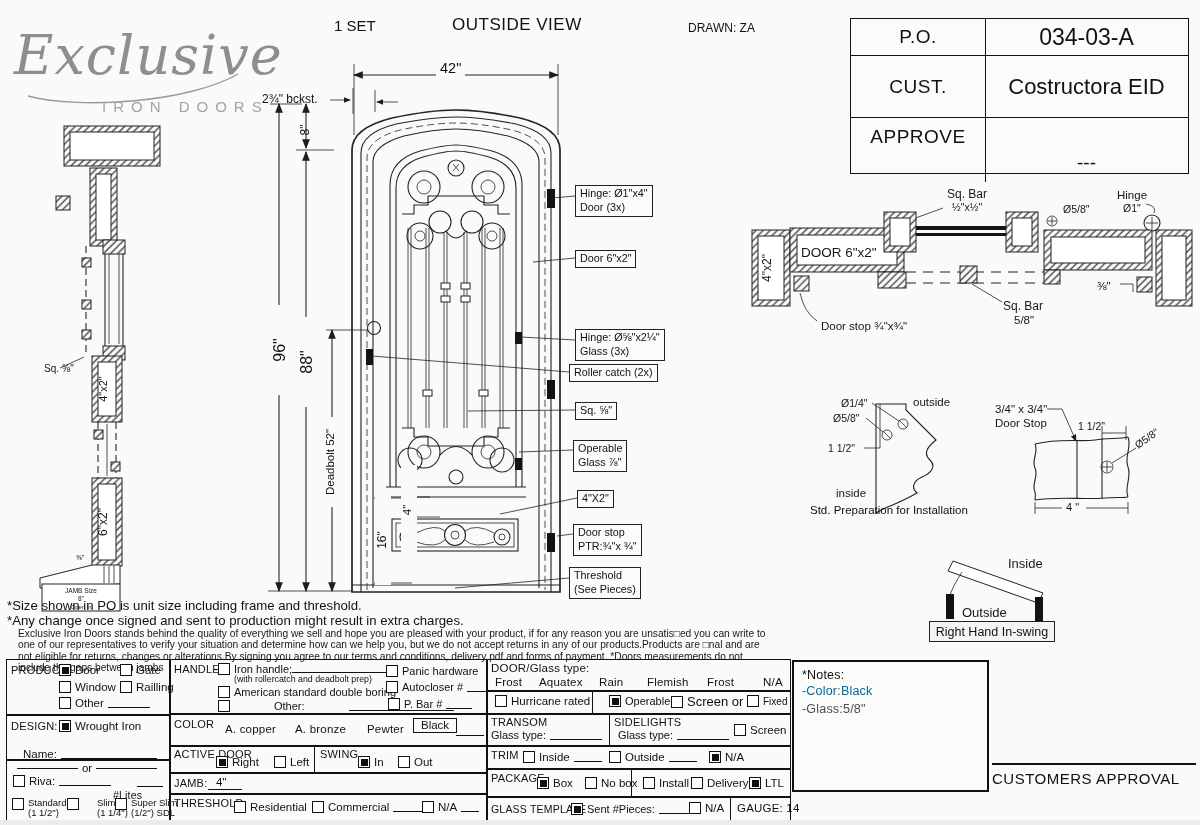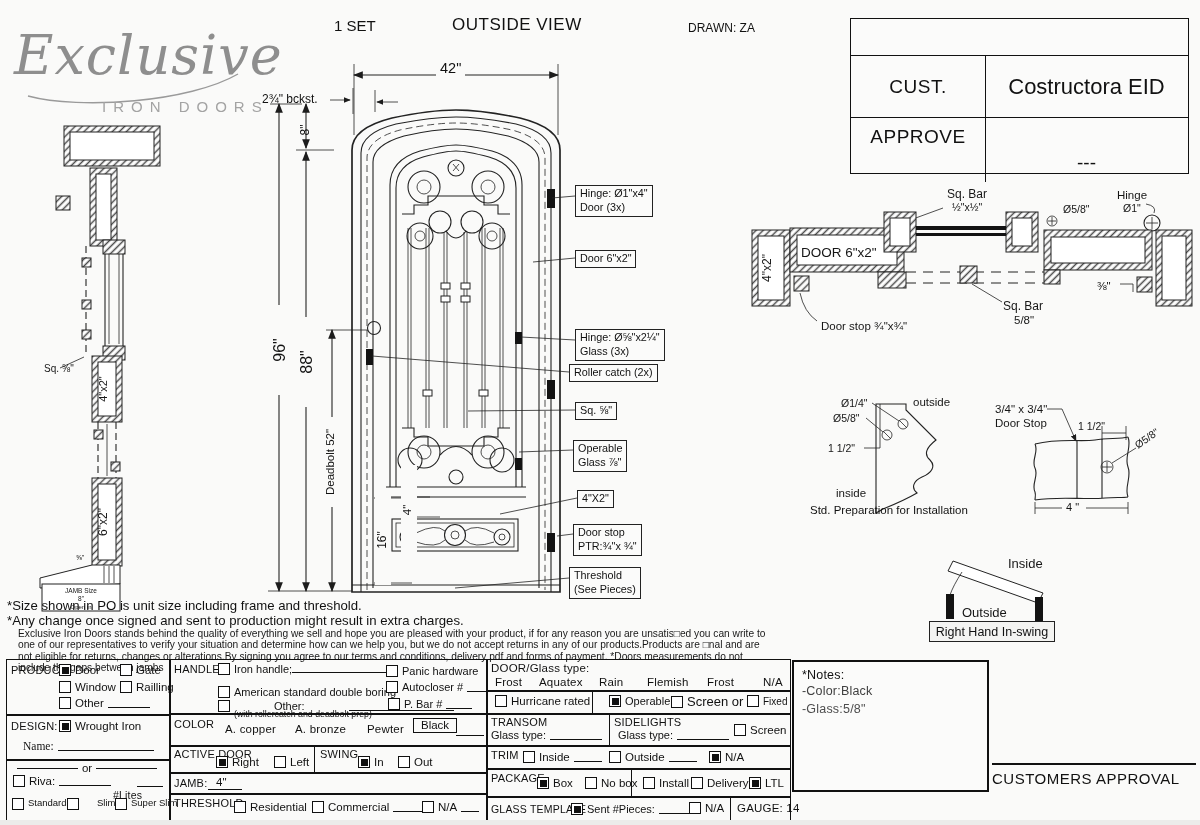--- a/index.html
+++ b/index.html
@@ -18,21 +18,21 @@
   .callout{position:absolute;border:1.4px solid #222;background:#fbfbfa;padding:1px 4px;font-size:10.8px;line-height:1.28;white-space:nowrap;z-index:3;}
   .vdim{position:absolute;width:90px;height:16px;text-align:center;transform:rotate(-90deg);white-space:nowrap;z-index:2;}
   .fbox{position:absolute;border:1.6px solid #111;}
   .opt{position:absolute;display:flex;align-items:center;gap:4px;font-size:11.5px;white-space:nowrap;}
   .cb{width:12px;height:12px;border:1.6px solid #111;position:relative;flex:none;background:#fff;box-sizing:border-box;}
   .cb.checked::after{content:"";position:absolute;inset:1.5px;background:#111;}
   .slabel{position:absolute;font-size:11px;letter-spacing:.2px;white-space:nowrap;}
   .bl{display:inline-block;border-bottom:1.3px solid #111;height:9px;}
   .ublank{position:absolute;border-bottom:1.3px solid #111;height:0;}
   .vline{position:absolute;border-left:1.6px solid #111;top:0;height:100%;}
-  .two{display:flex;flex-direction:column;line-height:1.1;gap:35px;}
+  .two{display:flex;flex-direction:column;line-height:1.1;}
   .selbox{position:absolute;border:1.8px solid #111;padding:0 7px 1px 7px;font-size:11.5px;}
   .itbl{position:absolute;left:850px;top:18px;width:337px;height:154px;border:1.7px solid #111;background:#fbfbfa;}
   .itrow{position:absolute;left:0;width:100%;}
   .itlab{position:absolute;left:0;top:0;width:134px;height:100%;border-right:1.5px solid #111;display:flex;align-items:center;justify-content:center;font-size:19px;letter-spacing:.5px;}
   .itval{position:absolute;left:134px;right:0;top:0;height:100%;display:flex;align-items:center;justify-content:center;font-size:21px;}
   .capbox{position:absolute;border:1.5px solid #222;background:#f4f4f2;display:flex;align-items:center;justify-content:center;font-size:12.5px;}
 </style>
 </head>
 <body>
 
@@ -54,20 +54,24 @@
   <svg class="layer" style="left:0;top:0" width="260" height="120" viewBox="0 0 260 120">
     <path d="M28,96 C80,110 190,102 238,74" fill="none" stroke="#9a9a9a" stroke-width="1.4"></path>
   </svg>
   <div class="abs" style="left:102px;top:98px;font-size:15px;letter-spacing:7px;color:#a3a3a3;">IRON DOORS</div>
 
   <div class="abs" style="left:334px;top:17px;font-size:15px;">1  SET</div>
   <div class="abs" style="left:452px;top:15px;font-size:17px;letter-spacing:.5px;">OUTSIDE VIEW</div>
   <div class="abs" style="left:688px;top:21px;font-size:12px;">DRAWN: ZA</div>
 
   <div class="itbl">
+    <div class="itrow" style="top:0;height:36px;">
+      <div class="itlab">P.O.</div>
+      <div class="itval" style="font-size:23px;">034-03-A</div>
+    </div>
     <div class="itrow" style="top:36px;height:62px;border-top:1.5px solid #111;">
       <div class="itlab">CUST.</div>
       <div class="itval" style="font-size:22px;">Costructora EID</div>
     </div>
     <div class="itrow" style="top:98px;height:56px;border-top:1.5px solid #111;">
       <div class="itlab" style="align-items:flex-start;padding-top:8px;">APPROVE</div>
       <div class="itval" style="font-size:19px;align-items:flex-end;padding-bottom:14px;">---</div>
     </div>
   </div>
 
@@ -396,21 +400,21 @@
         <span class="bl" style="width:42px;"></span>
       </span>
   </div>
 
   <div class="fbox" style="left:6px;top:715px;width:163px;height:44px;">
     <span class="slabel" style="left:4px;top:4px;">DESIGN:</span>
     <span class="opt" style="left:52px;top:4px;">
         <span class="cb checked"></span>
         <span>Wrought Iron</span>
       </span>
-    <span class="opt" style="left:16px;top:24px;font-family:Liberation Serif, serif;">
+    <span class="opt" style="left:16px;top:32px;">
         <span>Name:</span>
         <span class="bl" style="width:96px;"></span>
       </span>
   </div>
 
   <div class="fbox" style="left:6px;top:759px;width:163px;height:60px;">
     <span class="opt" style="left:10px;top:2px;width:140px;">
         <span style="flex:1;border-top:1.4px solid #111;"></span>
         <span>or</span>
         <span style="flex:1;border-top:1.4px solid #111;"></span>
@@ -634,21 +638,21 @@
     <span class="opt" style="left:202px;top:5px;">
         <span class="cb"></span>
         <span>N/A</span>
       </span>
     <span class="vline" style="left:243px;"></span>
     <span class="slabel" style="left:250px;top:5px;font-size:11.5px;">GAUGE: 14</span>
   </div>
 
   <div class="fbox" style="left:792px;top:660px;width:193px;height:128px;border-width:2px;background:#fbfbfa;">
     <span class="slabel" style="left:8px;top:6px;font-size:12.5px;">*Notes:</span>
-    <span class="slabel" style="left:8px;top:22px;font-size:12.5px;color:#404040;">-Color:Black</span>
+    <span class="slabel" style="left:8px;top:22px;font-size:12.5px;color:#0369a1;">-Color:Black</span>
     <span class="slabel" style="left:8px;top:40px;font-size:12.5px;color:#4d4d4d;">-Glass:5/8"</span>
   </div>
 
   <div class="abs" style="left:992px;top:763px;width:204px;border-top:2px solid #111;"></div>
   <div class="abs" style="left:992px;top:770px;width:204px;text-align:left;font-size:15px;letter-spacing:.5px;">CUSTOMERS APPROVAL</div>
 
   <div class="abs" style="left:0;top:820px;width:1200px;height:5px;background:#ececea;"></div>
 </div>
 
 </body></html>

